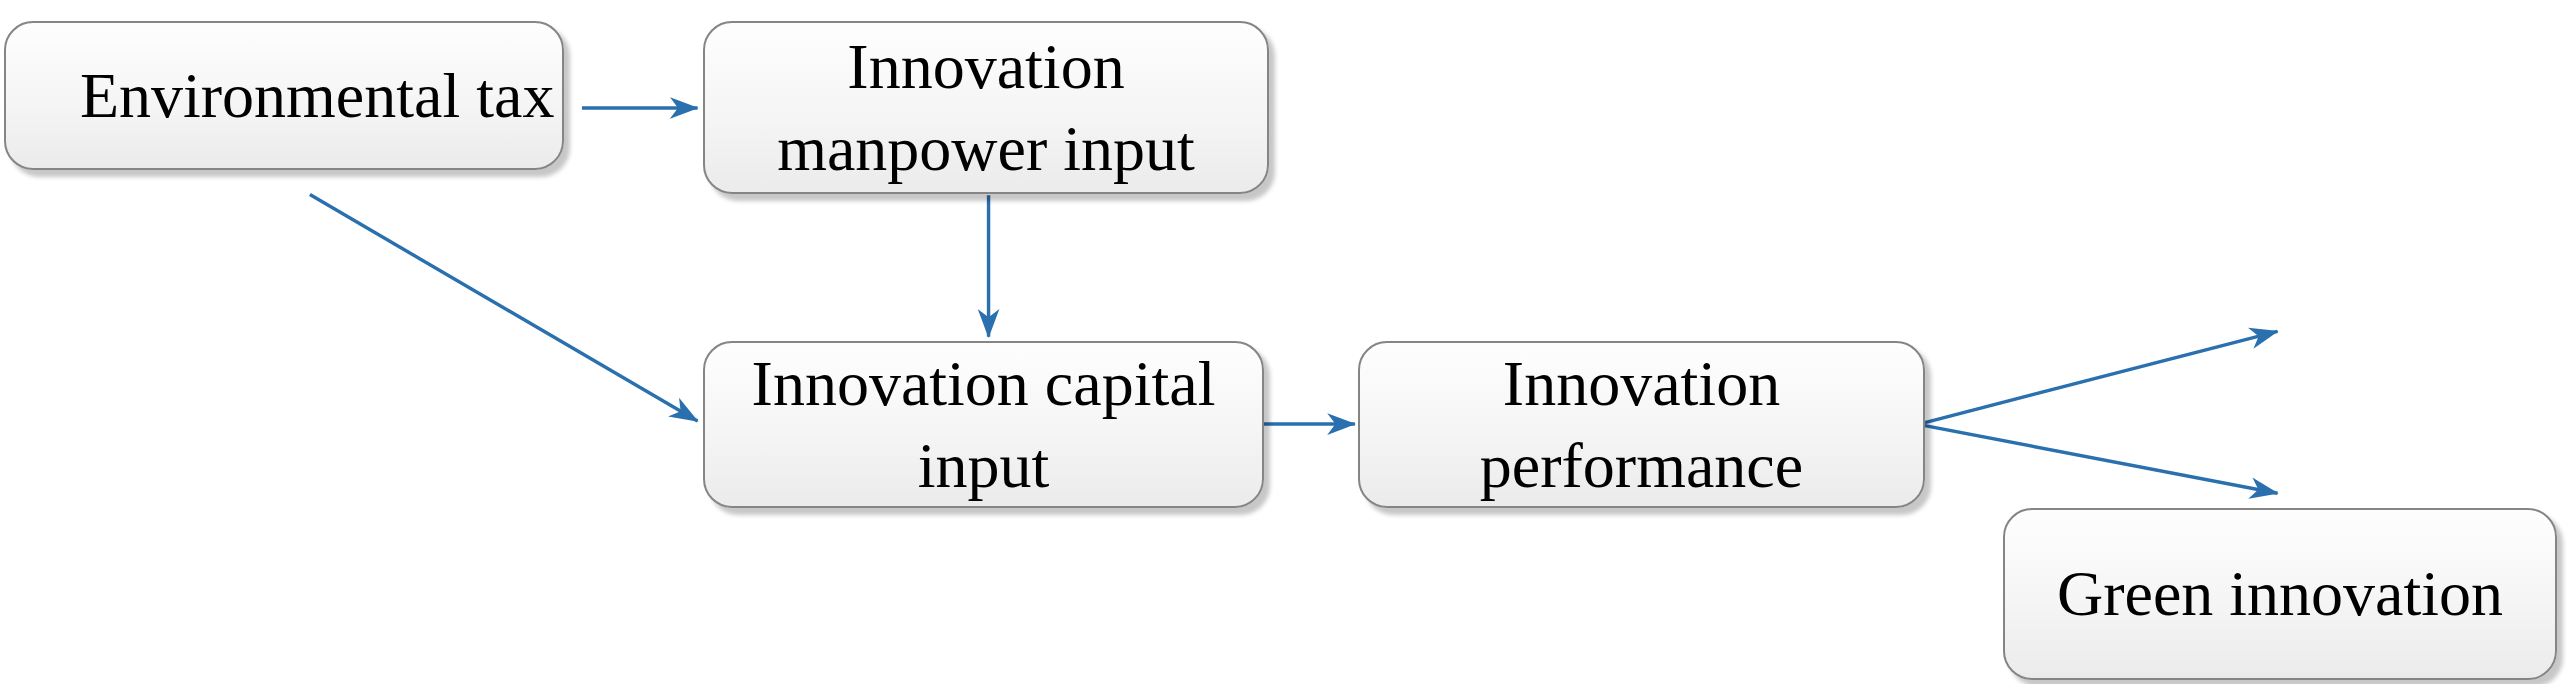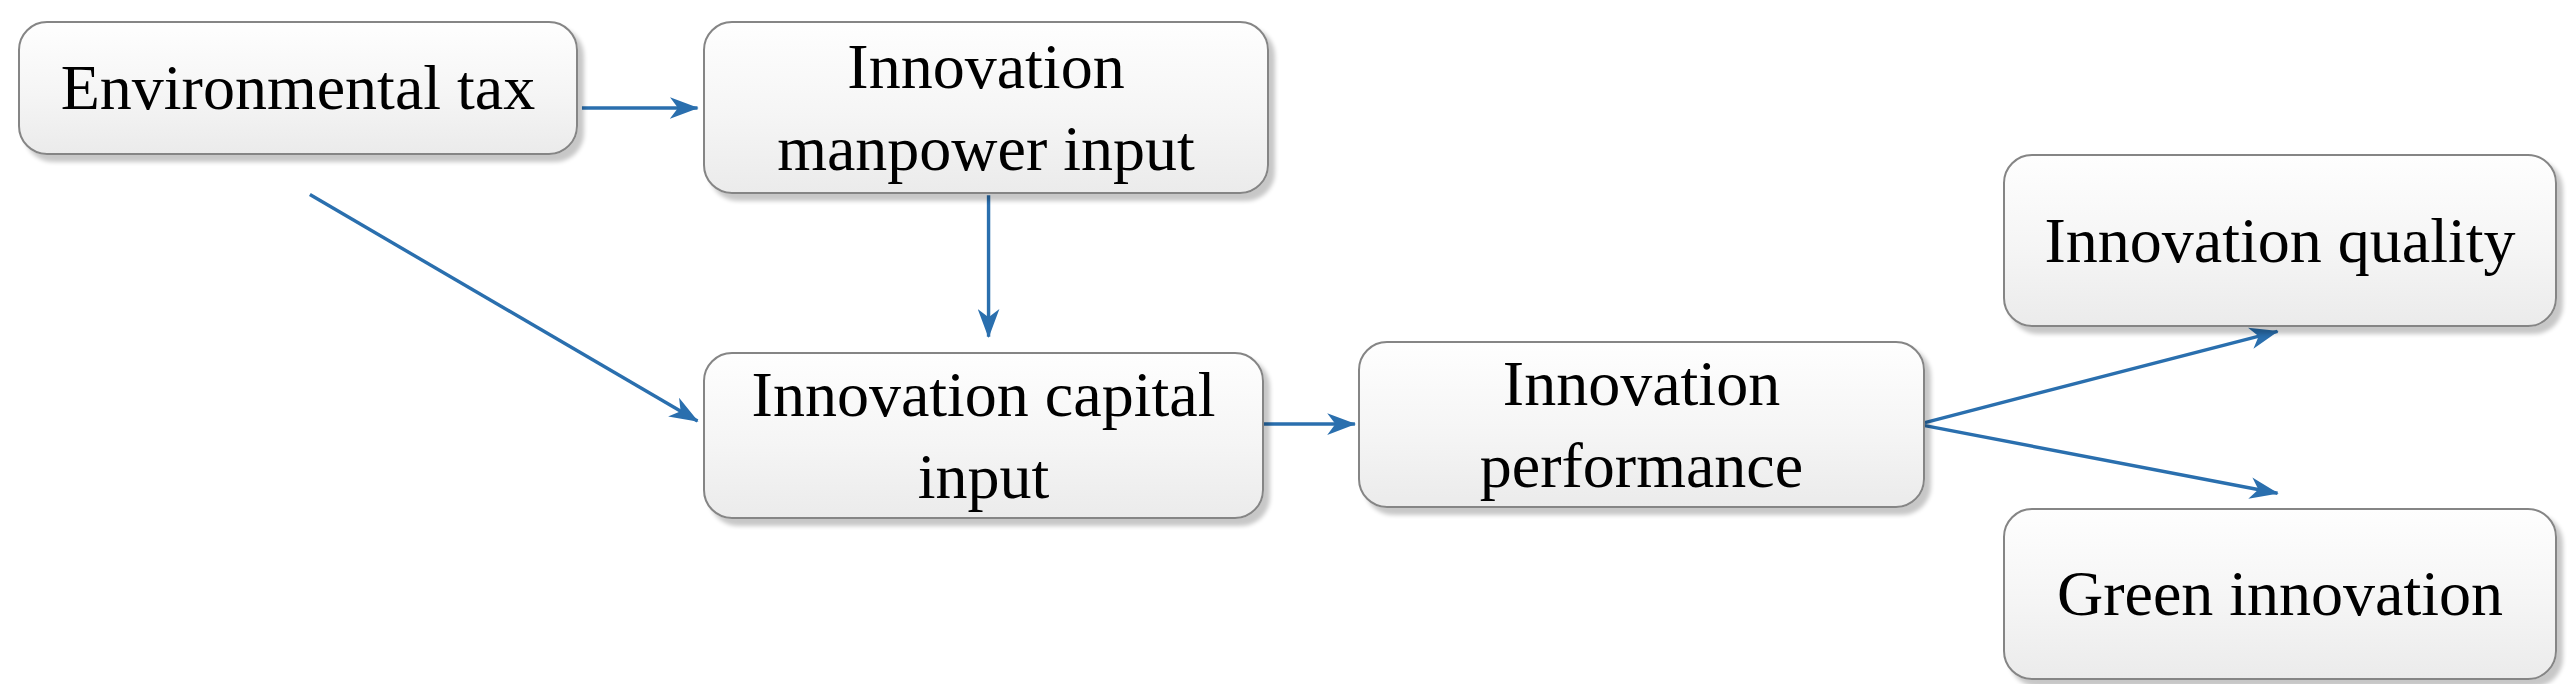--- a/index.html
+++ b/index.html
@@ -45,23 +45,23 @@
     color: var(--text, #000000);
     font-size: 64px;
     line-height: 1.28;
     white-space: pre-line;
   }
   .node-label {
     display: block;
     padding: 0 7.6px;
   }
   
-  .node-environmental-tax      { left:   18px; top:  21px; width: 560px; height: 134px; }
+  .node-environmental-tax      { left:   4px; top:  21px; width: 560px; height: 149px; justify-content: flex-end; }
   .node-innovation-manpower    { left:  703px; top:  21px; width: 566px; height: 173px; }
-  .node-innovation-capital     { left:  703px; top: 352px; width: 561px; height: 167px; }
+  .node-innovation-capital     { left:  703px; top: 341px; width: 561px; height: 167px; }
   .node-innovation-performance { left: 1358px; top: 341px; width: 567px; height: 167px; }
   .node-innovation-quality     { left: 2003px; top: 154px; width: 554px; height: 173px; }
   .node-green-innovation       { left: 2003px; top: 497px; width: 554px; height: 172px; margin-top: 11px; }
 </style>
 </head>
 <body>
 
 <div id="canvas" style="--arrow: #2a6fae; --box-border: #858585; --box-fill-top: #fefefe; --box-fill-bottom: #ebebeb; --text: #000000; --background: #ffffff;">
 
   <svg id="arrow-layer" viewBox="0 0 3388 900" xmlns="http://www.w3.org/2000/svg">
@@ -90,22 +90,19 @@
   <div class="node node-innovation-capital">
     <span class="node-label">Innovation capital
 input</span>
   </div>
 
   <div class="node node-innovation-performance">
     <span class="node-label">Innovation
 performance</span>
   </div>
 
-  <div class="node node-innovation-quality">
-    <span class="node-label">Innovation quality</span>
-  </div>
 
   <div class="node node-green-innovation">
     <span class="node-label">Green innovation</span>
   </div>
 
 </div>
 
 
 </body></html>

